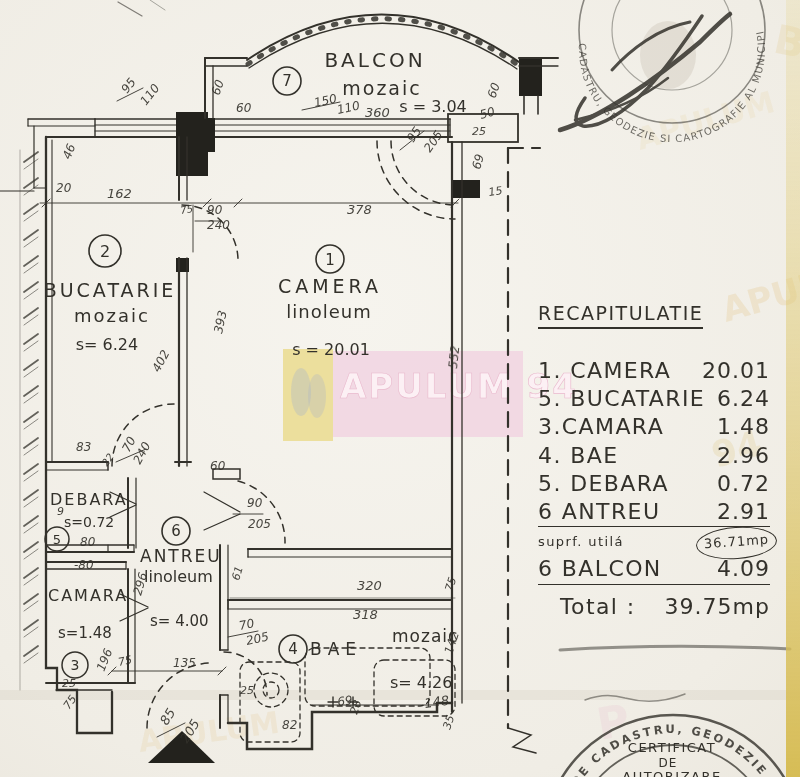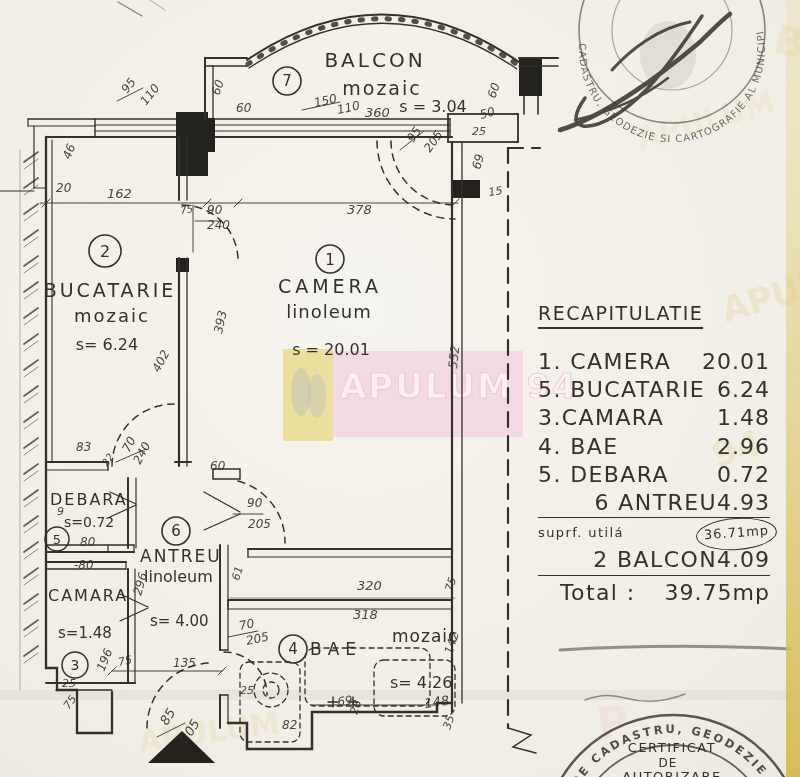--- a/index.html
+++ b/index.html
@@ -10,27 +10,27 @@
   line,path,polyline,rect.o,circle.o,ellipse.o{stroke:var(--ink,#35322b);fill:none;stroke-linecap:round;}
   .blk{fill:#23221d;stroke:none;}
   .whitep{fill:var(--paper2,#f5f3ed);}
   .dsh{stroke-dasharray:7 6;stroke-width:1.5;}
   .bnd{stroke-dasharray:15 9;stroke-width:2.2;}
   .dim{font-style:italic;opacity:.9;}
   .numt{text-anchor:middle;}
   .room-name{letter-spacing:3px;}
   
   .recap{position:absolute;left:538px;top:302px;width:232px;color:var(--ink,#33312b);}
-  .recap-title{font-size:19px;letter-spacing:1.5px;border-bottom:2px solid var(--ink,#33312b);display:inline-block;padding-bottom:3px;margin-bottom:19px;white-space:nowrap;}
+  .recap-title{font-size:19px;letter-spacing:1.5px;border-bottom:2px solid var(--ink,#33312b);display:inline-block;padding-bottom:3px;margin-bottom:28px;white-space:nowrap;}
   .rrow{display:flex;justify-content:space-between;font-size:22px;letter-spacing:1.4px;height:28.2px;align-items:baseline;line-height:28.2px;white-space:nowrap;}
   .rrow .val{letter-spacing:1px;}
-  .u{border-bottom:1.8px solid var(--ink,#33312b);justify-content:flex-end;}
+  .u{border-bottom:1.8px solid var(--ink,#33312b);}
   .subrow{font-size:13px;}
   .ellipse-wrap{display:inline-block;border:1.7px solid var(--ink,#33312b);border-radius:50%;padding:0 7px 2px;transform:rotate(-4deg);margin-right:-7px;}
-  .total-row{margin-top:3px;padding-left:22px;}
+  .total-row{margin-top:9px;padding-left:22px;align-items:flex-end;}
 </style>
 </head>
 <body>
 
 <div class="scan">
 <svg width="800" height="777" viewBox="0 0 800 777">
   <defs>
     <linearGradient id="stripGrad" x1="0" y1="0" x2="0" y2="1">
       <stop offset="0" stop-color="#e6d489" stop-opacity="0.25"></stop>
       <stop offset="0.55" stop-color="#ddc66a" stop-opacity="0.6"></stop>
@@ -414,30 +414,30 @@
   <div class="rrow">
     <span>4. BAE</span>
     <span class="val">2.96</span>
   </div>
   <div class="rrow">
     <span>5. DEBARA</span>
     <span class="val">0.72</span>
   </div>
   <div class="rrow u">
     <span>6 ANTREU</span>
-    <span class="val">4.93</span>
+    <span class="val">2.91</span>
   </div>
   <div class="rrow subrow">
     <span>suprf. utilá</span>
     <span class="ellipse-wrap">
       <span class="val">36.71mp</span>
     </span>
   </div>
   <div class="rrow u">
-    <span>2 BALCON</span>
+    <span>6 BALCON</span>
     <span class="val">4.09</span>
   </div>
   <div class="rrow total-row">
     <span>Total :</span>
     <span class="val">39.75mp</span>
   </div>
 </div>
 </div>
 
 </body></html>

